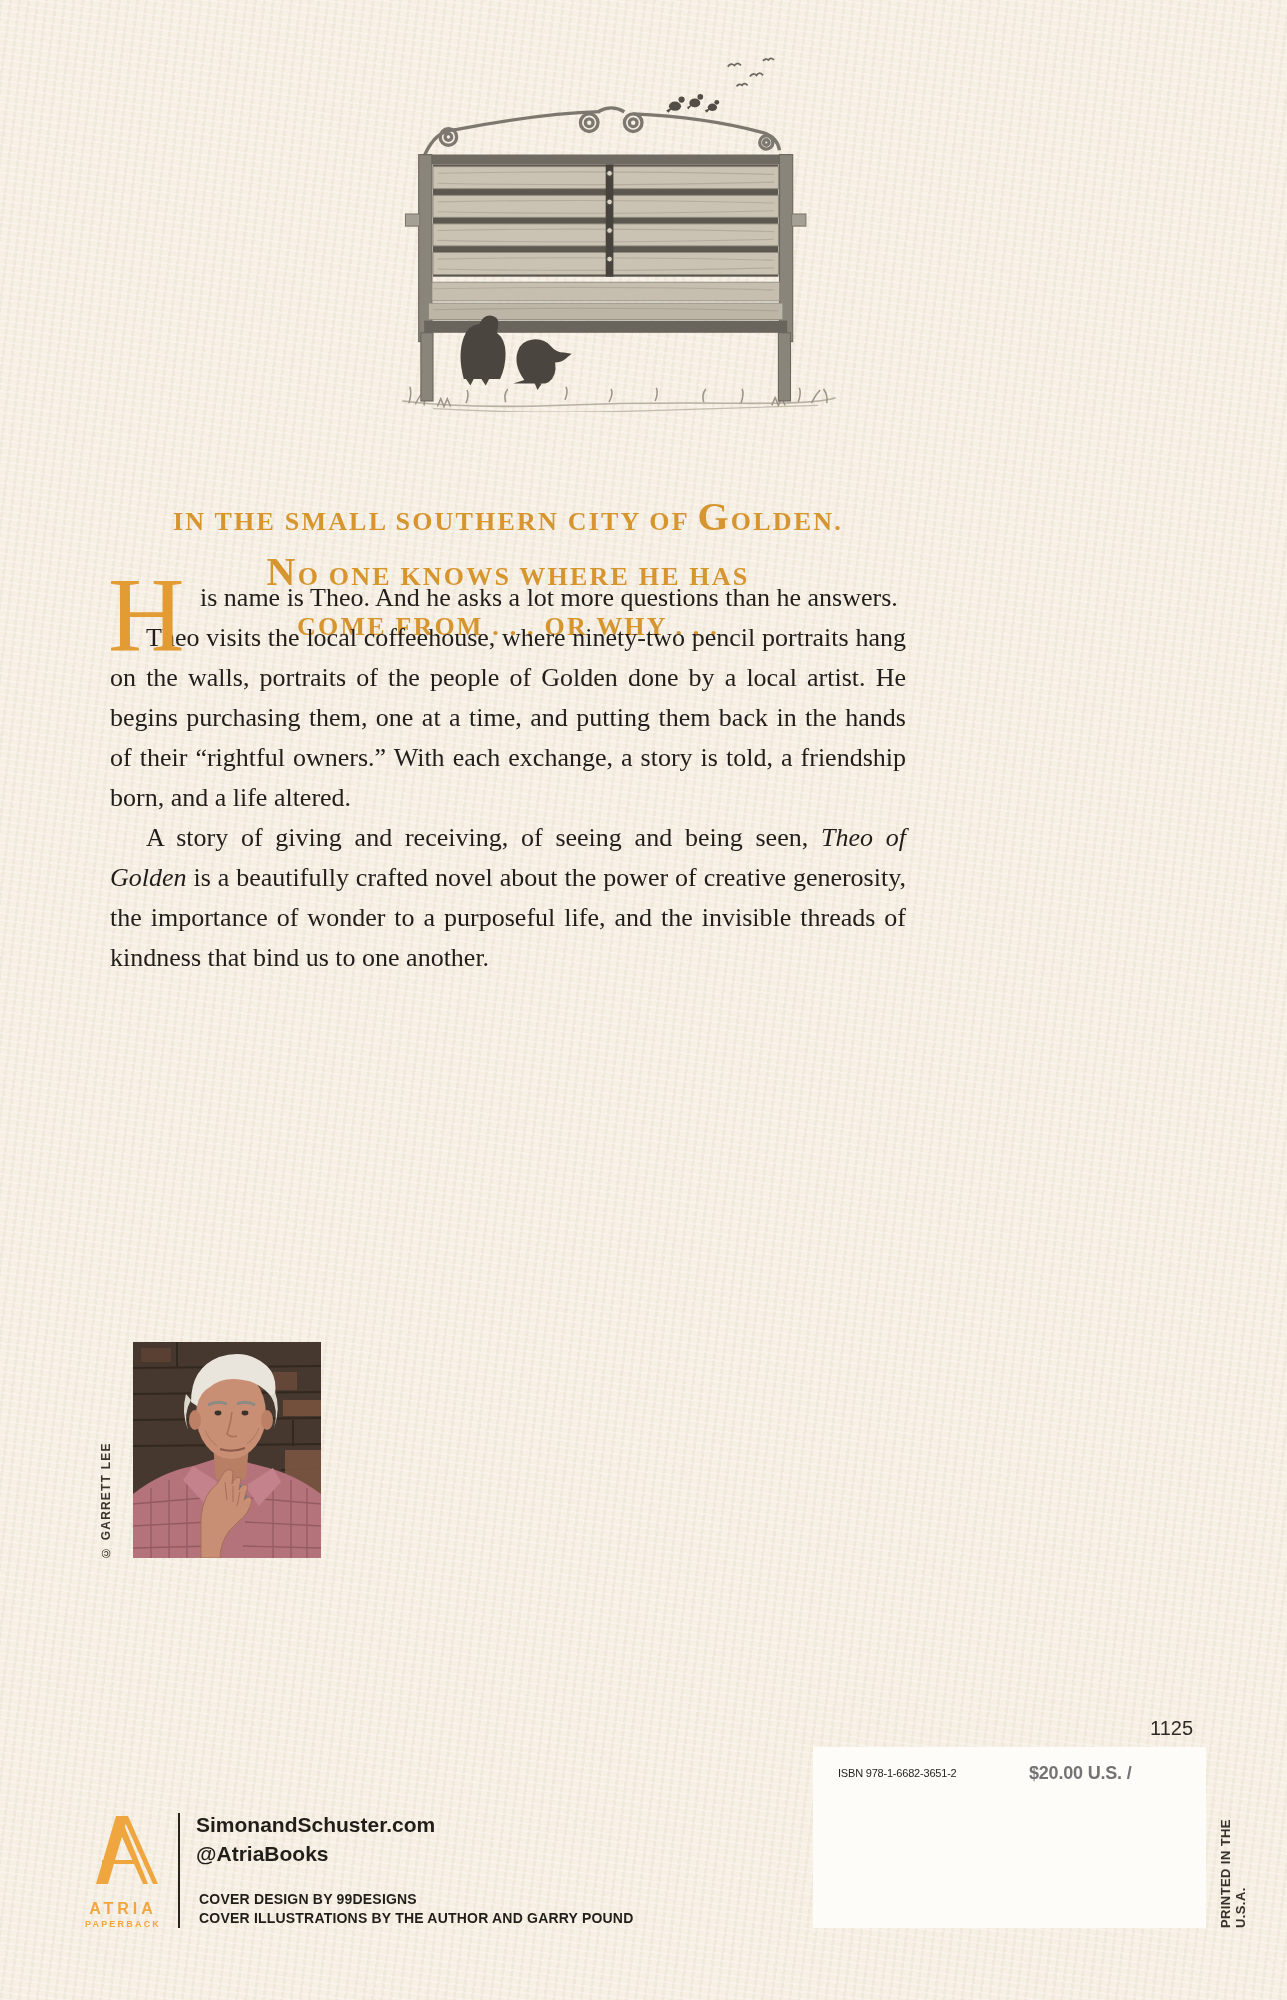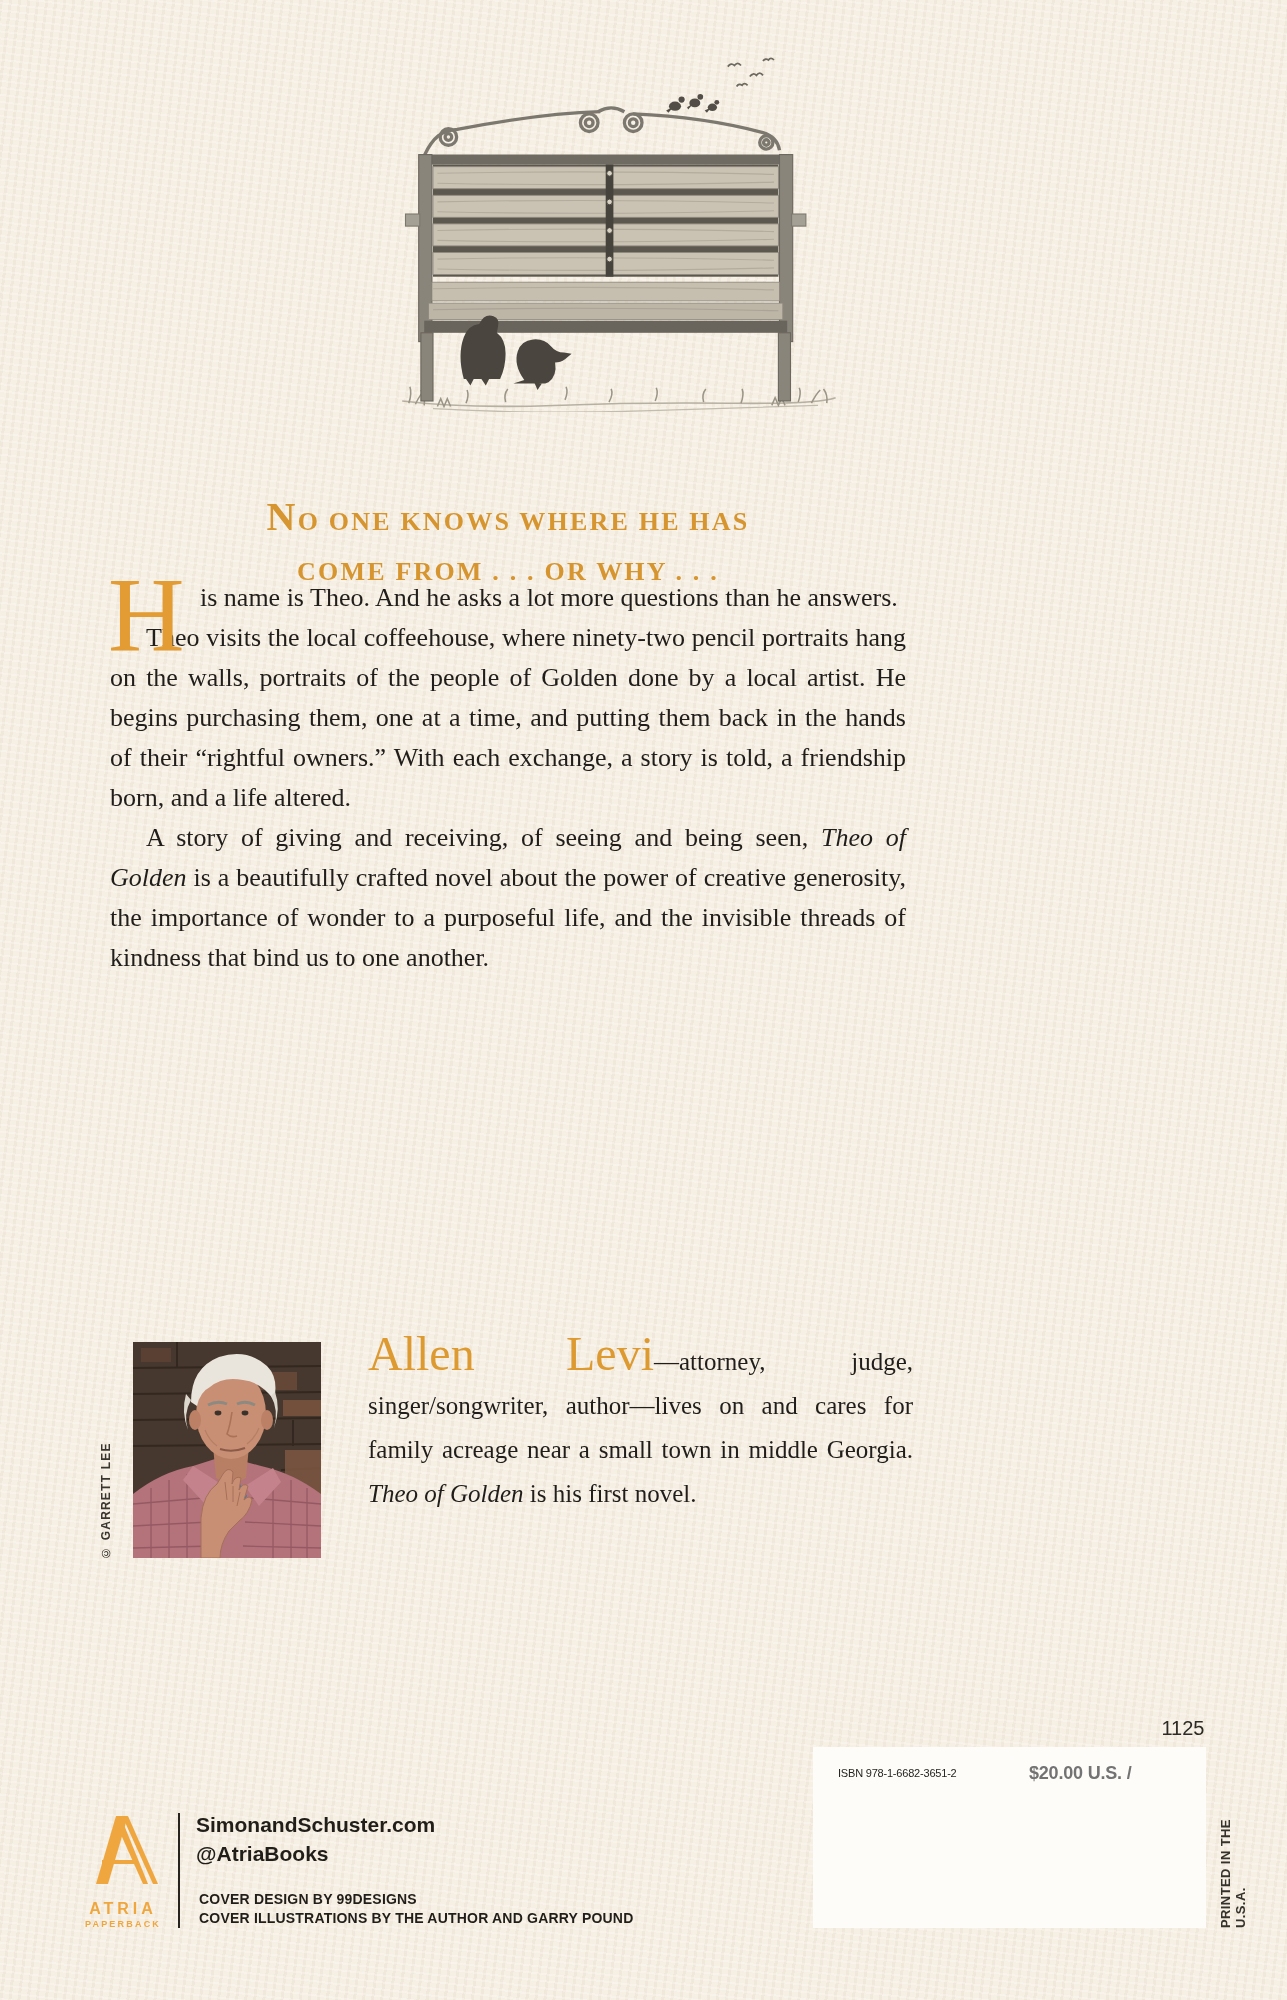--- a/index.html
+++ b/index.html
@@ -51,21 +51,21 @@
     font-family:"Liberation Sans", sans-serif; font-weight:bold;
     color:#f0a63e; font-size:9px; letter-spacing:2.2px; margin-top:1px;
   }
   .footer-divider{position:absolute; left:178px; top:1813px; width:2px; height:115px; background:#27241f;}
   .footer-links{position:absolute; left:196px; top:1810px; font-family:"Liberation Sans", sans-serif; font-weight:bold; color:#211e19;}
   .footer-site{font-size:21px; line-height:29px;}
   .footer-social{font-size:21px; line-height:29px;}
   .footer-credits{position:absolute; left:191px; top:1890px; font-family:"Liberation Sans", sans-serif; font-weight:bold; color:#211e19;margin-left:8px;}
   .footer-credit-line{font-size:14px; line-height:19px; letter-spacing:.2px;}
   .print-code{
-    position:absolute; left:1150px; top:1717px; width:66px; text-align:center;
+    position:absolute; left:1150px; top:1717px; width:66px; text-align:left;
     font-family:"Liberation Sans", sans-serif; font-size:20px; color:#2e2b26;
   }
   .isbn-box{position:absolute; left:813px; top:1747px; width:393px; height:181px; background:#fdfcf9;}
   .isbn-text{
     position:absolute; left:25px; top:20px;
     font-family:"Liberation Sans", sans-serif; font-size:11px; color:#262420; letter-spacing:-.2px;
   }
   .price-text{
     position:absolute; left:216px; top:16px;
     font-family:"Liberation Sans", sans-serif; font-weight:bold; font-size:18px; color:#737373; letter-spacing:-.2px;
@@ -184,20 +184,21 @@
 
     <g fill="#4a463f">
       <path d="M58,300 q-6,-22 0,-38 q4,-11 14,-12 q5,-10 13,-7 q6,2 4,10 l-1,5 q8,6 8,19 q0,12 -5,23 z"></path>
       <path d="M60,300 l4,6 l3,-6 z M74,300 l4,6 l3,-6 z"></path>
       <path d="M103,304 l10,-3 q-10,-14 -6,-26 q3,-10 14,-11 q10,-1 16,6 q5,6 12,6 l7,1 l-6,5 q-4,3 -9,3 q2,12 -6,18 l-3,1 z"></path>
       <path d="M122,303 l3,7 l4,-6 z"></path>
     </g>
   </svg>
 
   <div class="headline">
+    <div><span>IN THE SMALL SOUTHERN CITY OF </span><span class="hl-big">G</span><span>OLDEN.</span></div>
     <div><span class="hl-big">N</span><span>O ONE KNOWS WHERE HE HAS</span></div>
     <div>COME FROM . . . OR WHY . . .</div>
   </div>
 
   <div class="synopsis">
     <span class="dropcap">H</span>
     <p class="p-first"><span>is name is Theo. And he asks a lot more questions than he answers.</span></p>
     <p class="p-follow">Theo visits the local coffeehouse, where ninety-two pencil portraits hang on the walls, portraits of the people of Golden done by a local artist. He begins purchasing them, one at a time, and putting them back in the hands of their “rightful owners.” With each exchange, a story is told, a friendship born, and a life altered.</p>
     <p class="p-follow"><span>A story of giving and receiving, of seeing and being seen, </span><i>Theo of Golden</i><span> is a beautifully crafted novel about the power of creative generosity, the importance of wonder to a purposeful life, and the invisible threads of kindness that bind us to one another.</span></p>
   </div>
@@ -264,23 +265,20 @@
     <ellipse cx="112" cy="71" rx="3.4" ry="2.4" fill="#3a332c"></ellipse>
     <path d="M99,70 Q97,84 94,92 Q98,96 104,94" stroke="#aa7258" stroke-width="1.6" fill="none"></path>
     <path d="M72,88 Q76,98 84,104" stroke="#b07c62" stroke-width="1.2" fill="none" opacity="0.8"></path>
     <path d="M126,86 Q122,96 114,102" stroke="#b07c62" stroke-width="1.2" fill="none" opacity="0.8"></path>
     <path d="M87,107 Q99,111 112,106" stroke="#8c5a48" stroke-width="2" fill="none"></path>
 
     <path d="M68,216 L68,176 Q70,152 84,142 L90,132 Q95,124 100,130 L99,142 Q102,133 108,136 L106,148 Q110,140 115,144 L111,158 Q117,152 119,158 Q116,172 106,179 L96,189 Q87,202 87,216 Z" fill="#c98f74" stroke="#a5705a" stroke-width="1"></path>
     <path d="M92,140 L94,158 M100,144 L100,160 M107,150 L104,164" stroke="#a5705a" stroke-width="1" fill="none"></path>
   </svg>
 
-  <div class="bio">
-    <span class="author-name">Allen Levi</span><span>—attorney, judge, singer/songwriter, author—lives on and cares for family acreage near a small town in middle Georgia. </span><i>Theo of Golden</i><span> is his first novel.</span>
-  </div>
 
   <div class="atria-logo">
     <svg width="82" height="74" viewBox="0 0 82 74" xmlns="http://www.w3.org/2000/svg">
       <polygon points="14,72 34,4 46,4 26,72" fill="#f0a63e"></polygon>
       <polygon points="40,8 66,72 61,72 36,16" fill="#f0a63e"></polygon>
       <polygon points="46,4 76,72 71,72 42,8" fill="#f0a63e"></polygon>
       <rect x="20" y="48" width="34" height="4" fill="#f0a63e"></rect>
     </svg>
     <div class="atria-word">ATRIA</div>
     <div class="atria-sub">PAPERBACK</div>

